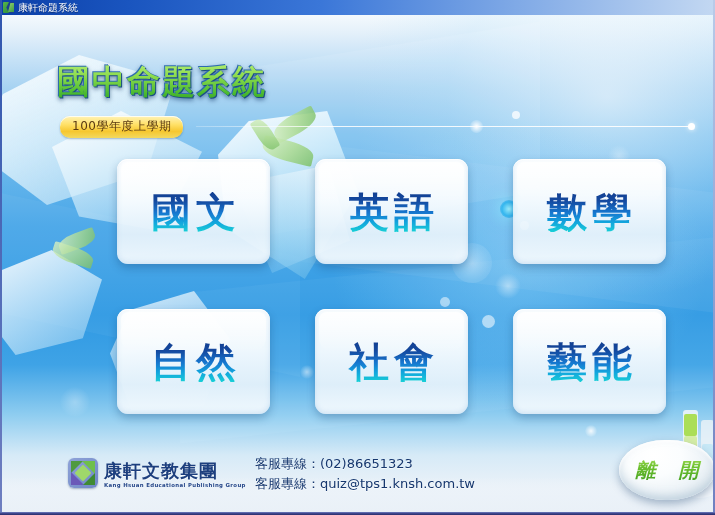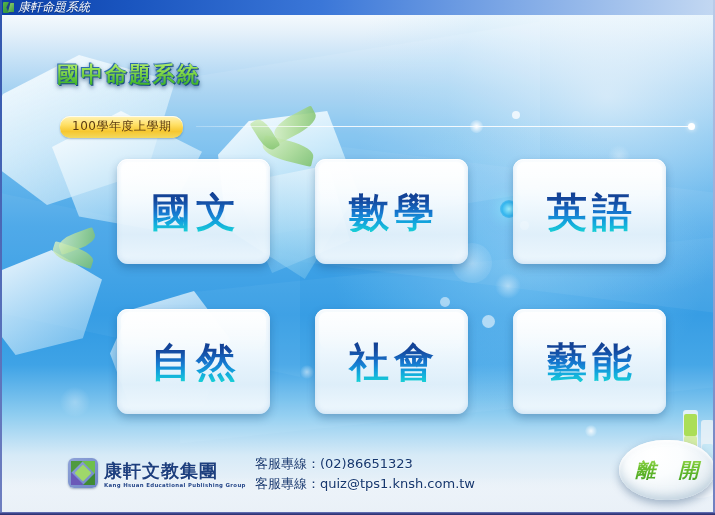--- a/index.html
+++ b/index.html
@@ -35,25 +35,24 @@
     content:""; position:absolute; left:0; top:0; width:6px; height:11px;
     background:linear-gradient(135deg,#57b54a 0%, #2f8f3c 100%);
     clip-path:polygon(0 0,100% 0,55% 50%,100% 100%,0 100%);
   }
   #titlebar .tb-icon:after{
     content:""; position:absolute; right:0; top:1px; width:6px; height:9px;
     background:linear-gradient(135deg,#8fd36f 0%, #3f9a43 100%);
     clip-path:polygon(40% 0,100% 0,100% 100%,0 100%);
   }
   #titlebar .tb-title{
-    font-size:12px; color:#ffffff; letter-spacing:0px;
+    font-size:10px; color:#ffffff; letter-spacing:0px;
     font-family:"DejaVu Sans", sans-serif;
     text-shadow:0 1px 0 rgba(0,0,0,.35);
     white-space:nowrap;
-    font-style:italic;
   }
 
   
   #stage{
     position:absolute; left:0; top:15px; width:715px; height:500px;
     overflow:hidden;
   }
 
   
   #bg-base{
@@ -134,21 +133,21 @@
   #leaf-d{ left:58px; top:218px; width:38px; height:16px; border-radius:50% 8% 50% 8%; transform:rotate(-20deg); opacity:.8; }
   #leaf-e{ left:52px; top:232px; width:42px; height:16px; border-radius:8% 50% 8% 50%; transform:rotate(18deg); opacity:.8; }
 
   
   .bokeh{ position:absolute; border-radius:50%; pointer-events:none; }
 
   
   #page-title{
     position:absolute; left:57px; top:45px;
     font-family:"DejaVu Sans", sans-serif;
-    font-size:22px; font-weight:bold; letter-spacing:2px;
+    font-size:33px; font-weight:bold; letter-spacing:2px;
     background:linear-gradient(to bottom,#b9f07a 0%, #8ddc4e 35%, #49b92f 75%, #2f9a22 100%);
     -webkit-background-clip:text; background-clip:text;
     color:transparent; -webkit-text-fill-color:transparent;
     filter:drop-shadow(1.2px 1.2px 0 #1b4d87) drop-shadow(-.8px -.8px 0 #2d6bb0) drop-shadow(0 2px 2px rgba(10,50,95,.5));
     white-space:nowrap;
     z-index:10;
   }
 
   
   #term-badge{
@@ -354,24 +353,24 @@
     <div id="page-title">國中命題系統</div>
     <div id="term-badge">100學年度上學期</div>
     <div id="title-rule"></div>
     <div id="title-rule-dot"></div>
 
     <div id="subject-grid">
       <div class="subject-btn">
         <span class="subject-label">國文</span>
       </div>
       <div class="subject-btn">
+        <span class="subject-label">英語</span>
+      </div>
+      <div class="subject-btn">
         <span class="subject-label">數學</span>
-      </div>
-      <div class="subject-btn">
-        <span class="subject-label">英語</span>
       </div>
       <div class="subject-btn">
         <span class="subject-label">自然</span>
       </div>
       <div class="subject-btn">
         <span class="subject-label">社會</span>
       </div>
       <div class="subject-btn">
         <span class="subject-label">藝能</span>
       </div>

